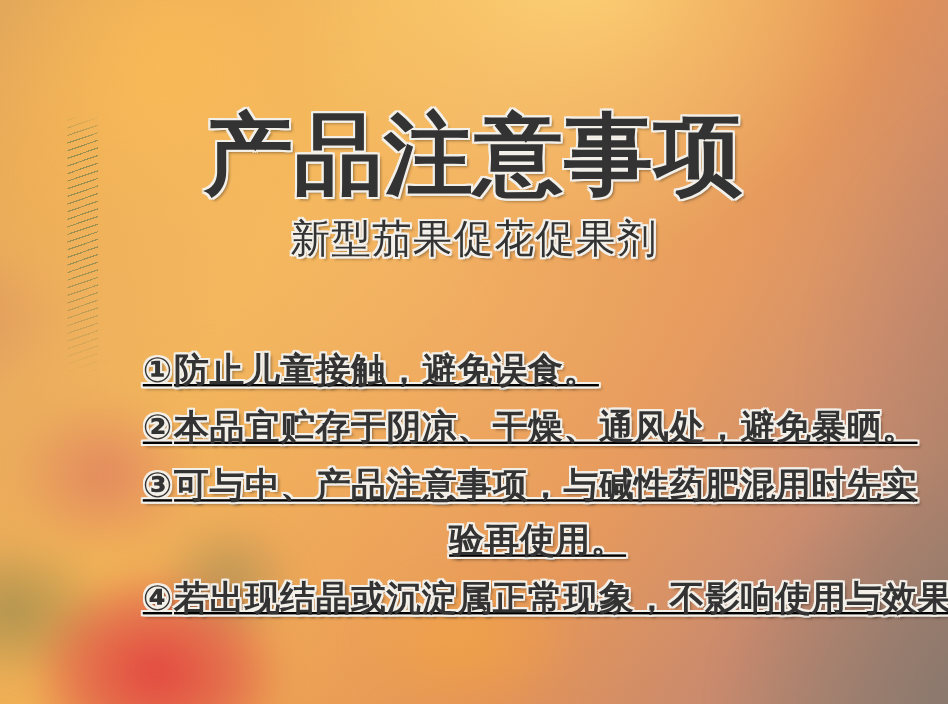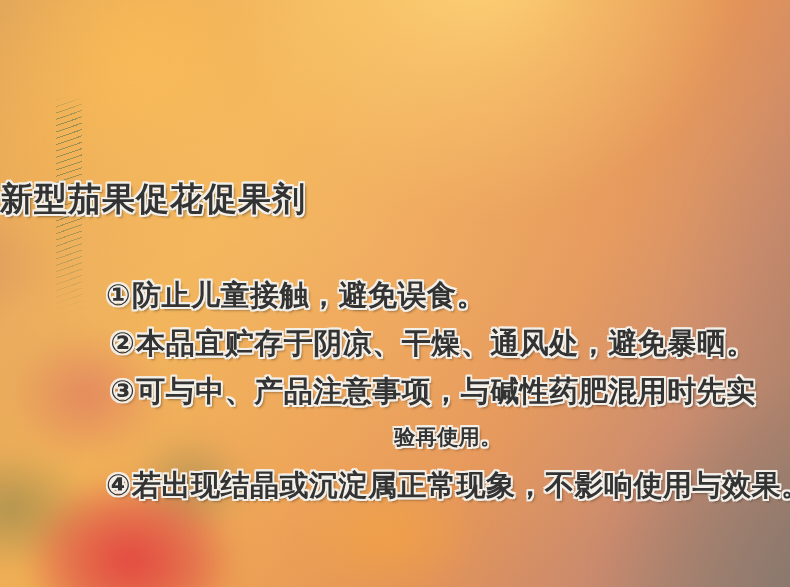--- a/index.html
+++ b/index.html
@@ -122,67 +122,70 @@
     line-height: 1.0;
     font-weight: 700;
     letter-spacing: 1px;
   }
 
   #poster-subtitle {
     position: absolute;
     left: 0;
     right: 0;
     top: 155px;
+    text-align: center;
     font-size: 33px;
     line-height: 1.0;
-    font-weight: 700;
+    font-weight: 400;
     letter-spacing: 1px;
   }
 
   #notes-list {
     position: absolute;
     left: 106px;
     top: 272px;
     right: 30px;
-    margin: 0;
+    margin: 13px;
     padding: 0;
     list-style: none;
+    text-decoration: underline;
   }
 
   .note-item {
     font-size: 29px;
     line-height: 46px;
     font-weight: 700;
     letter-spacing: 0.5px;
   }
   .note-item + .note-item { margin-top: 2px; text-align: center; }
 
   .note-cont {
     display: block;
     padding-left: 30px;
-    font-size: 21px;
+    font-size: 29px;
     line-height: 46px;
     font-weight: 700;
     letter-spacing: 0.5px;
   }
 
   .note-num { margin-right: 1px; }
 </style>
 </head>
 <body>
 
 <div id="poster">
 
   <div class="bg-layer" id="bg-base"></div>
   <div class="bg-layer" id="bg-blobs"></div>
   <div class="bg-layer" id="bg-hatch"></div>
   <div class="bg-layer" id="bg-haze"></div>
 
   <div id="content">
 
+    <h1 id="poster-title" class="outlined">产品注意事项</h1>
 
     <h2 id="poster-subtitle" class="outlined">新型茄果促花促果剂</h2>
 
     <ul id="notes-list">
 
       <li class="note-item outlined">
         <span class="note-num">①</span><span>防止儿童接触，避免误食。</span>
       </li>
 
       <li class="note-item outlined">

